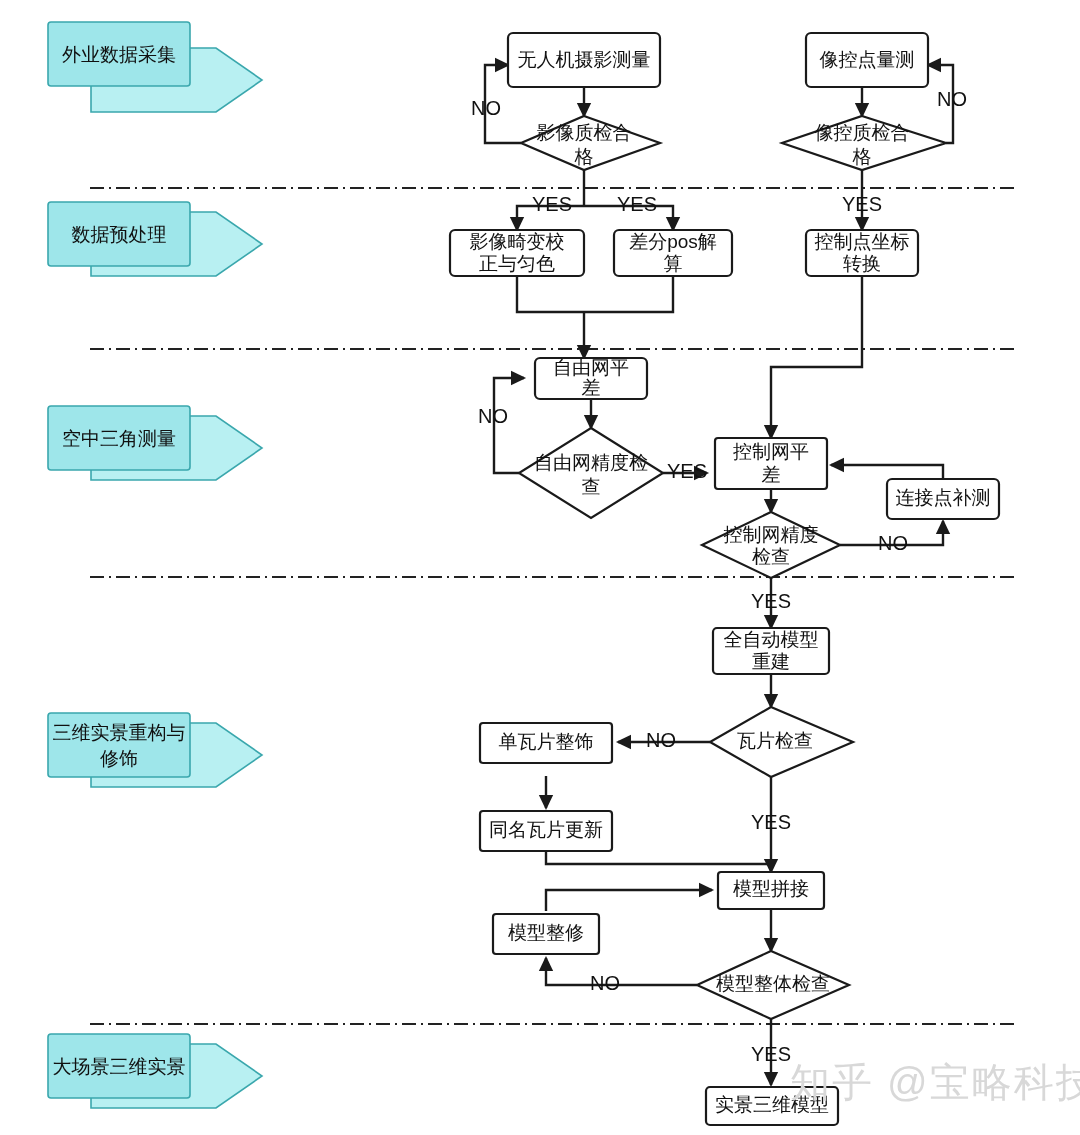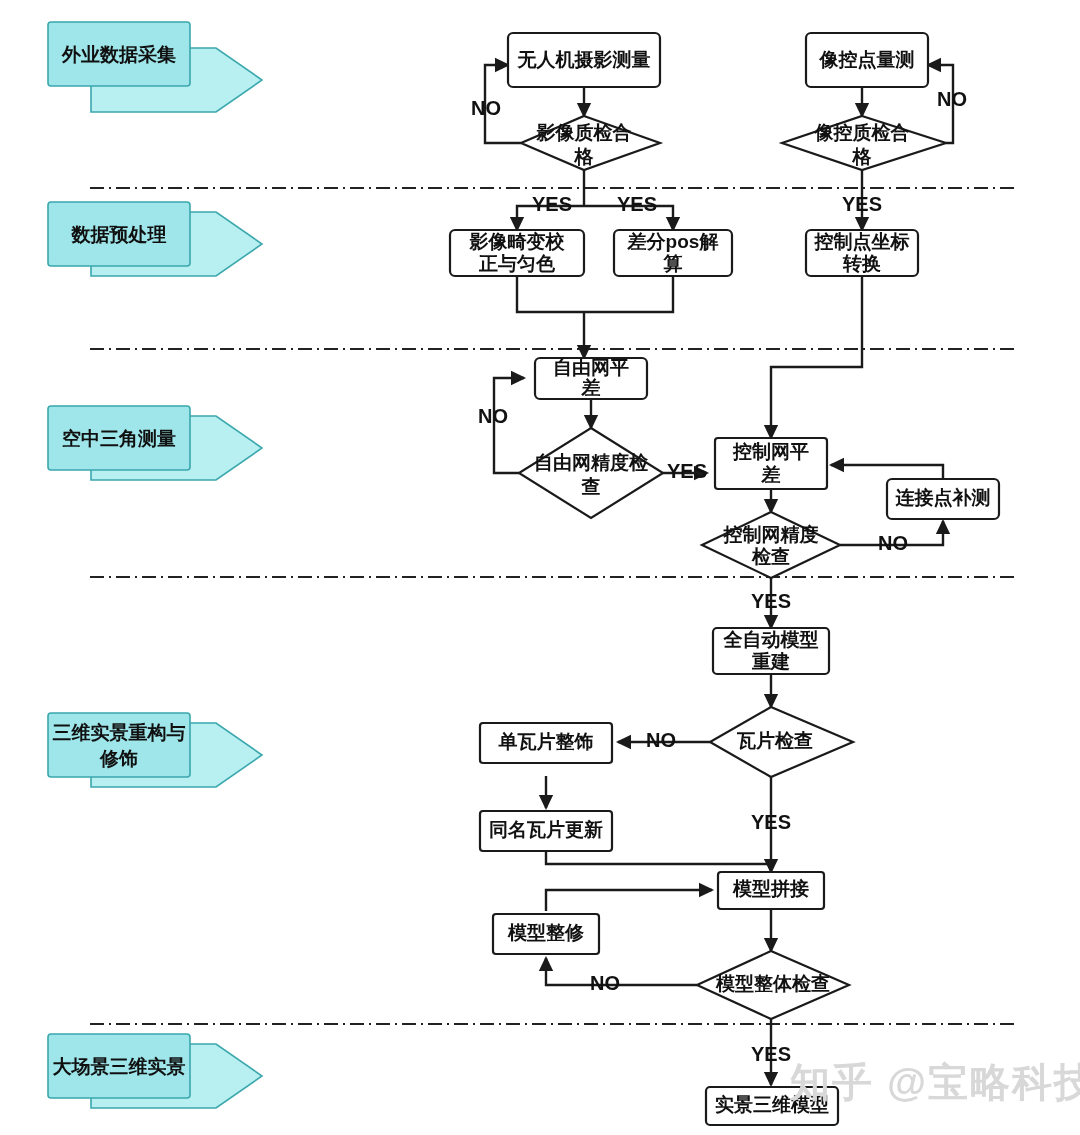--- a/index.html
+++ b/index.html
@@ -11,21 +11,20 @@
   body {
     width: 1080px;
     height: 1135px;
     font-family: "Liberation Sans", "DejaVu Sans", sans-serif;
     overflow: hidden;
   }
   #root {
     position: relative;
     width: 857px;
     height: 1135px;
-    font-weight: bold;
   }
   svg#flow {
     position: absolute;
     top: 0; left: 0;
     width: 1080px;
     height: 1135px;
   }
   .proc-rect {
     fill: #ffffff;
     stroke: #1a1a1a;

